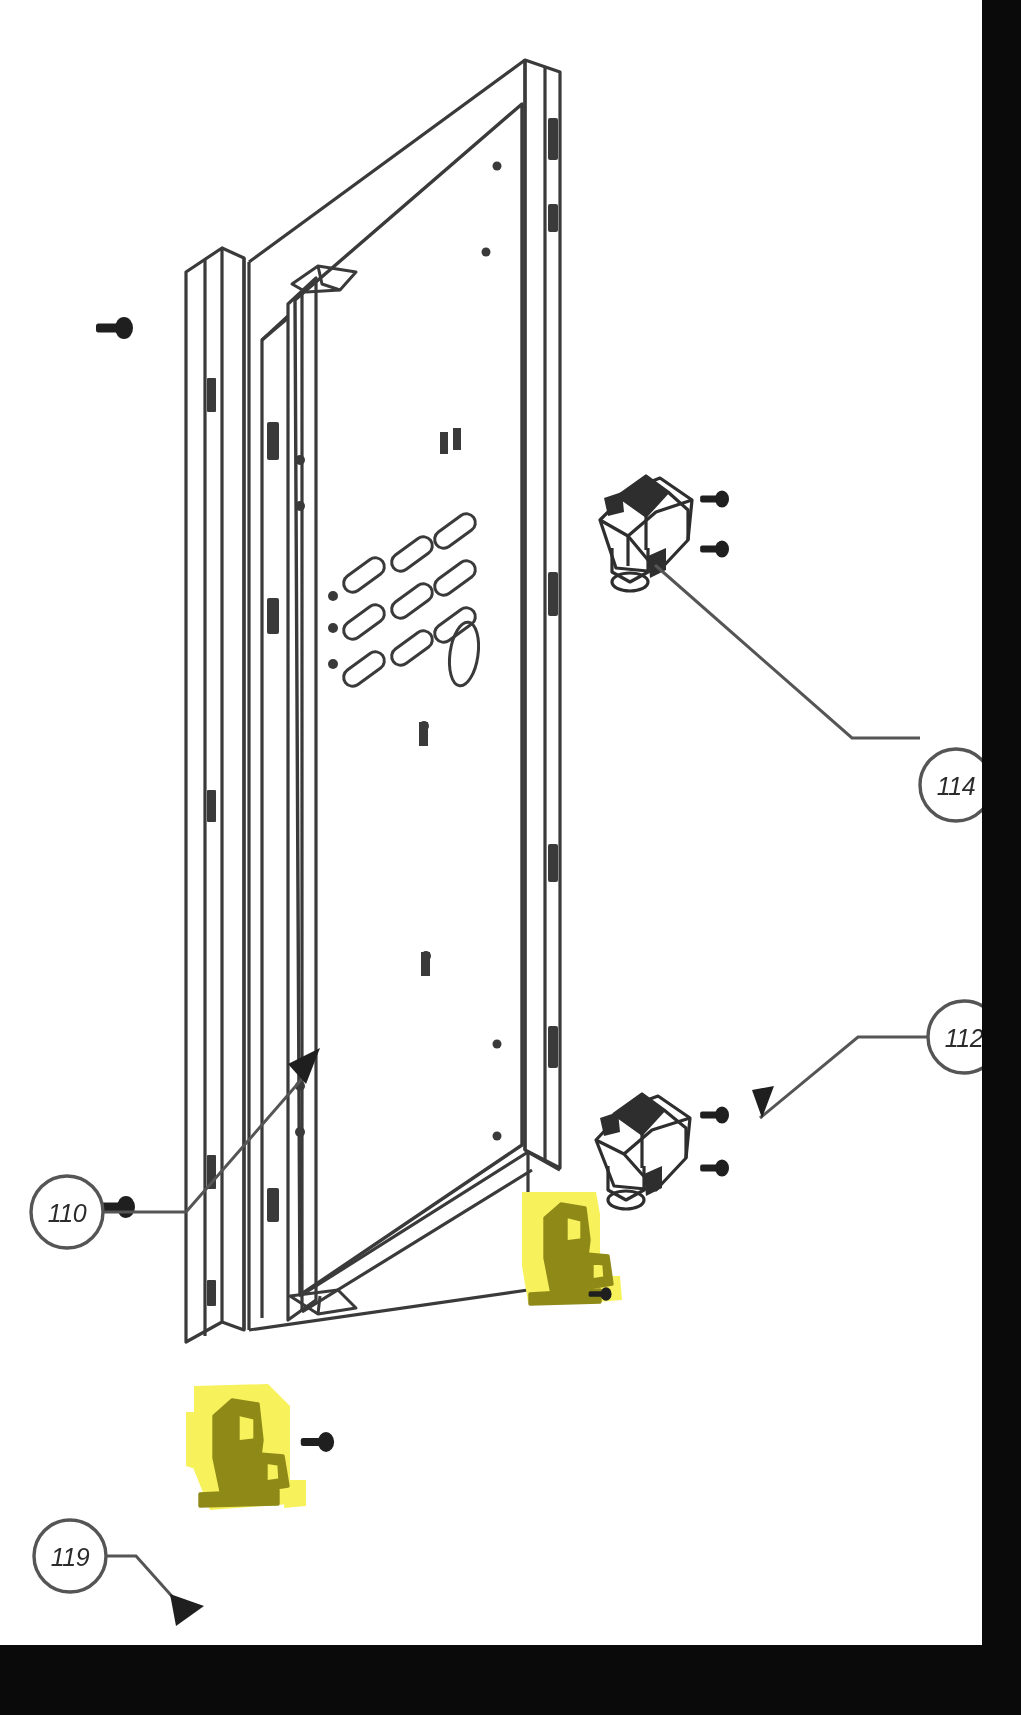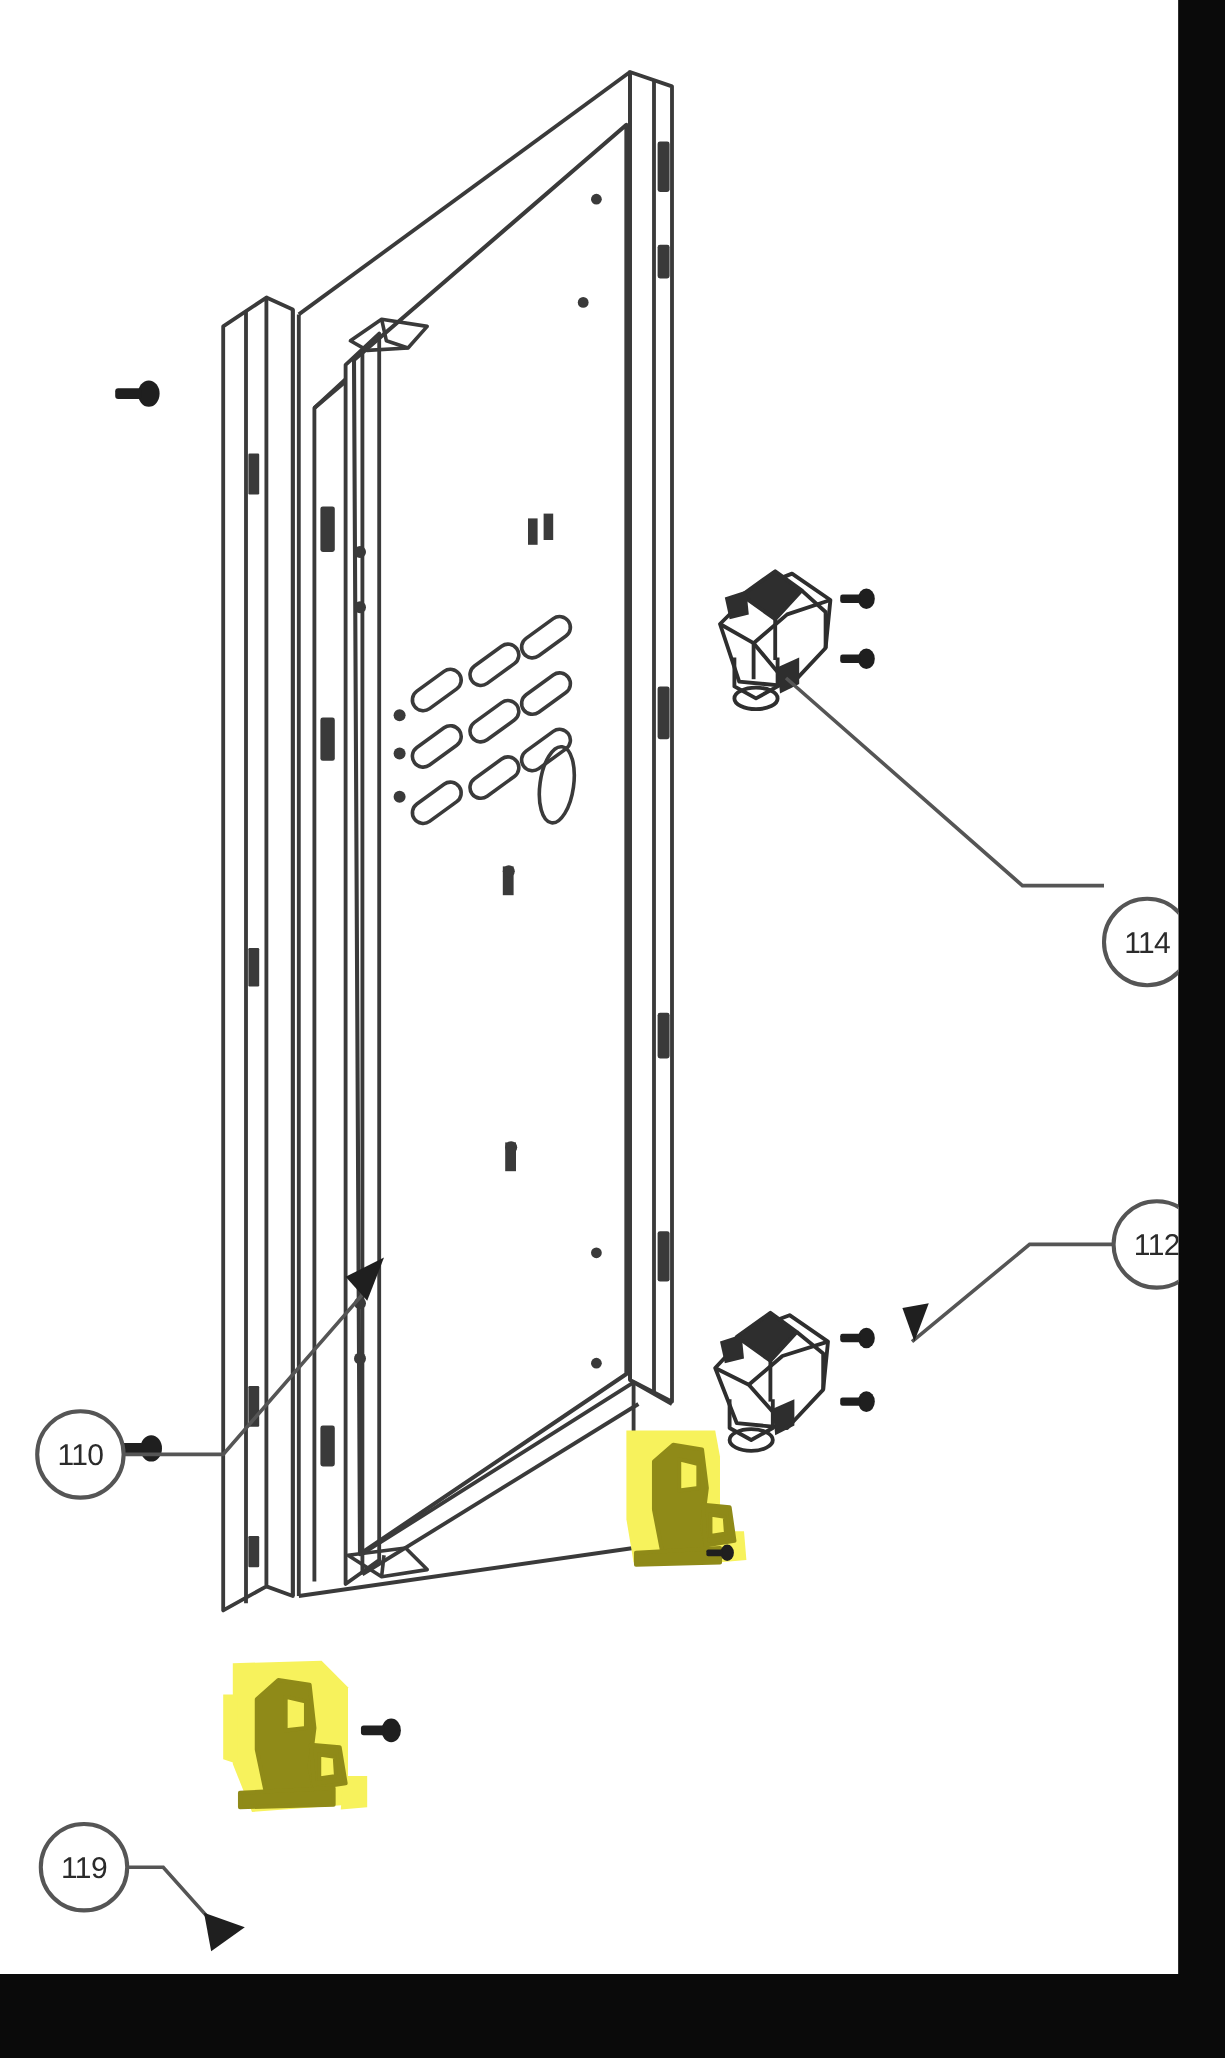--- a/index.html
+++ b/index.html
@@ -15,20 +15,21 @@
     height: 1715px;
     background: #000000;
     overflow: hidden;
   }
   #canvas {
     position: absolute;
     left: 0;
     top: 0;
     width: 1021px;
     height: 1715px;
+    font-style: italic;
   }
   .sheet {
     position: absolute;
     left: 0px;
     top: 0px;
     width: 982px;
     height: 1645px;
     background: #ffffff;
   }
   .edge-right {

